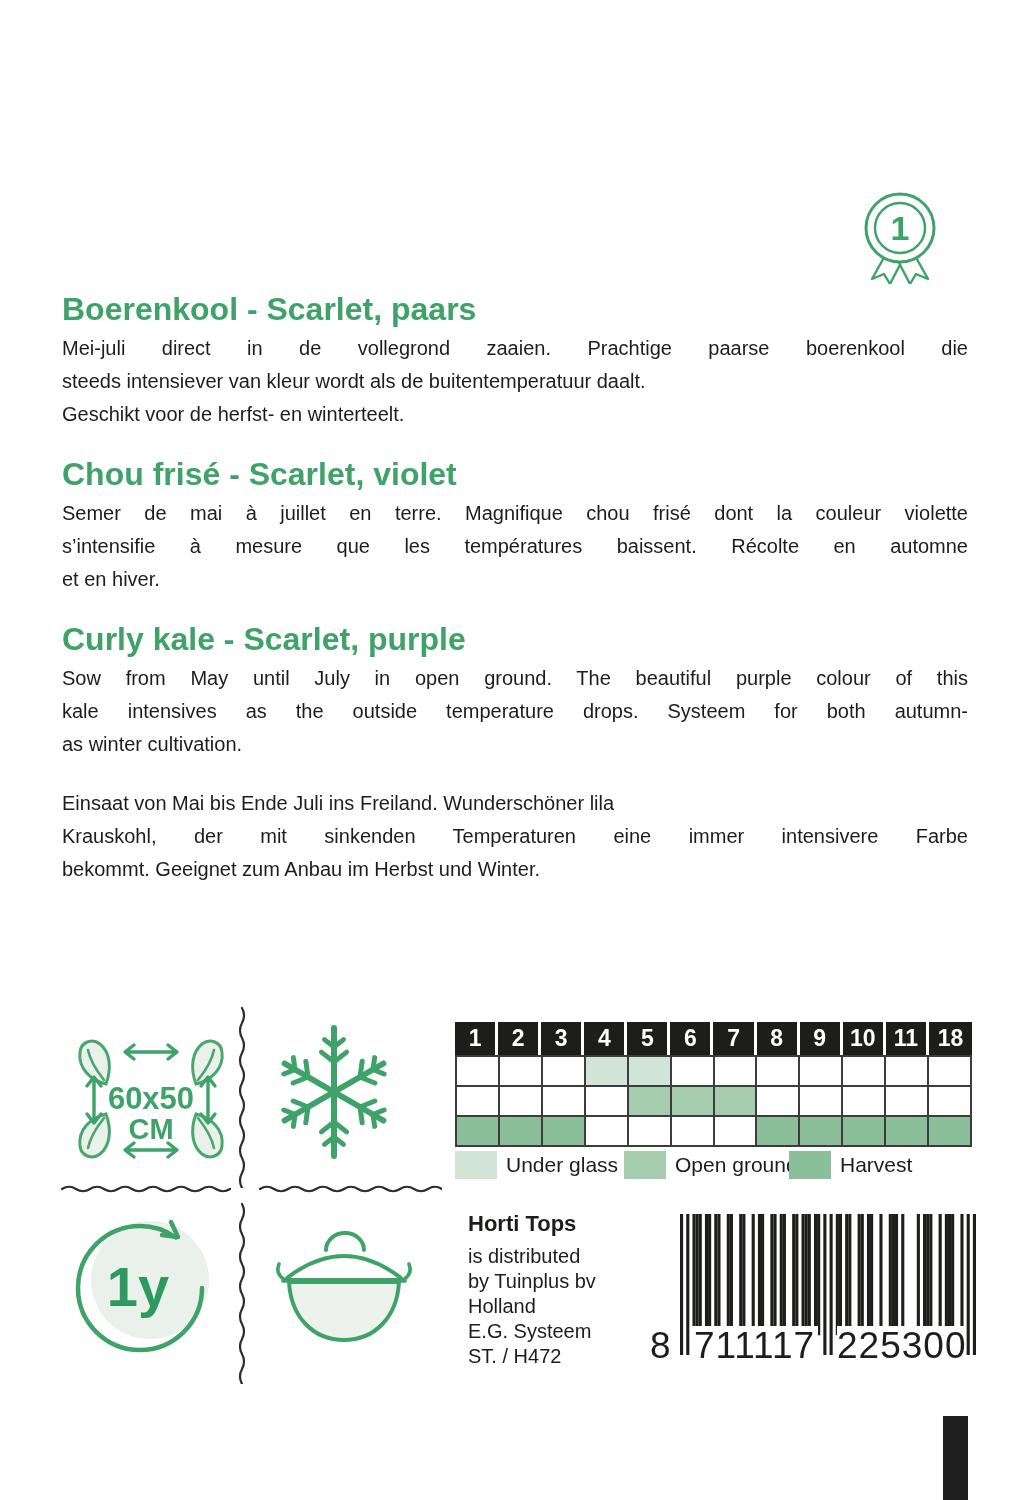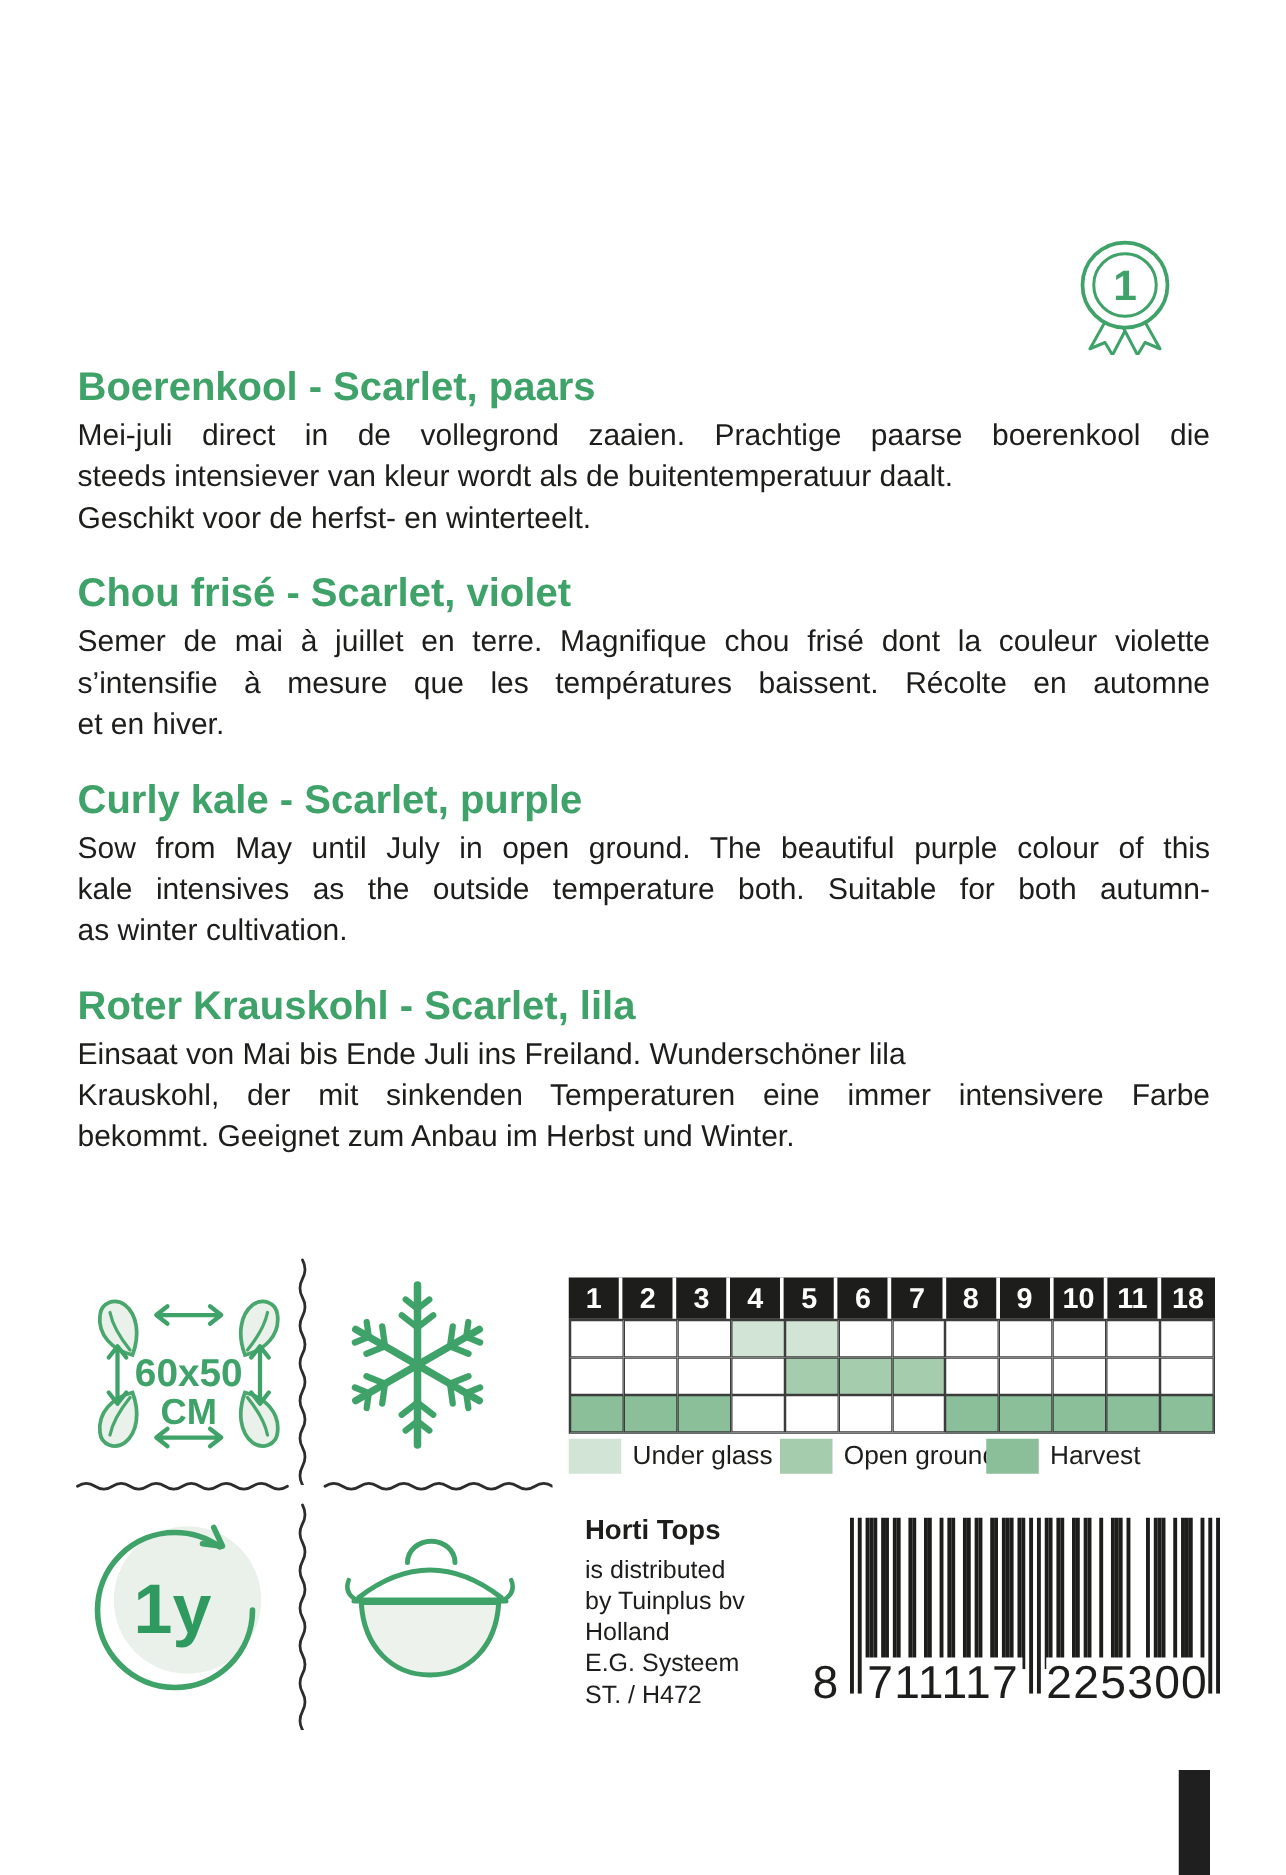--- a/index.html
+++ b/index.html
@@ -16,21 +16,21 @@
           clip-path:polygon(0 0,97.8% 0,100% 100%,0 100%);display:flex;align-items:center;}
   #banner-title{display:inline-block;margin-left:24px;font-family:"DejaVu Sans",sans-serif;
           font-size:47px;font-weight:400;letter-spacing:3px;color:#1c1c1c;
           transform:scaleX(0.58);transform-origin:left center;white-space:nowrap;}
   #medal{position:absolute;left:856px;top:188px;}
 
   
   #sections{position:absolute;left:62px;top:292px;width:906px;}
   .section{margin-bottom:26px;}
   .sec-heading{color:var(--green);font-weight:bold;font-size:32px;line-height:34px;margin-bottom:6px;}
-  .sec-line{font-size:24px;line-height:33px;color:var(--ink);}
+  .sec-line{font-size:20px;line-height:33px;color:var(--ink);}
   .jline{text-align:justify;text-align-last:justify;}
 
   
   .abs{position:absolute;}
   svg{display:block;}
   .wavy{stroke:#2c2c2c;stroke-width:2.2;fill:none;stroke-linecap:round;}
 
   
   #calendar{position:absolute;left:455px;top:1022px;width:517px;}
   #cal-head{display:grid;grid-template-columns:repeat(12,1fr);}
@@ -83,25 +83,24 @@
       </div>
       <div class="section">
         <div class="sec-heading">Chou frisé - Scarlet, violet</div>
         <div class="sec-line jline">Semer de mai à juillet en terre. Magnifique chou frisé dont la couleur violette</div>
         <div class="sec-line jline">s’intensifie à mesure que les températures baissent. Récolte en automne</div>
         <div class="sec-line">et en hiver.</div>
       </div>
       <div class="section">
         <div class="sec-heading">Curly kale - Scarlet, purple</div>
         <div class="sec-line jline">Sow from May until July in open ground. The beautiful purple colour of this</div>
-        <div class="sec-line jline">kale intensives as the outside temperature both. Suitable for both autumn-</div>
+        <div class="sec-line jline">kale intensives as the outside temperature drops. Systeem for both autumn-</div>
         <div class="sec-line">as winter cultivation.</div>
       </div>
       <div class="section">
-        <div class="sec-heading">Roter Krauskohl - Scarlet, lila</div>
         <div class="sec-line">Einsaat von Mai bis Ende Juli ins Freiland. Wunderschöner lila</div>
         <div class="sec-line jline">Krauskohl, der mit sinkenden Temperaturen eine immer intensivere Farbe</div>
         <div class="sec-line">bekommt. Geeignet zum Anbau im Herbst und Winter.</div>
       </div>
     </div>
 
   <svg class="abs" style="left:62px;top:1012px" width="178" height="172" viewBox="0 0 178 172">
     <defs>
       <g id="leaf">
         <path d="M30,46 C14,42 2,30 4,14 C5,4 16,0 24,6 C34,14 36,30 30,46 Z" fill="#e9f1ea" stroke="#49a76e" stroke-width="3"></path>

